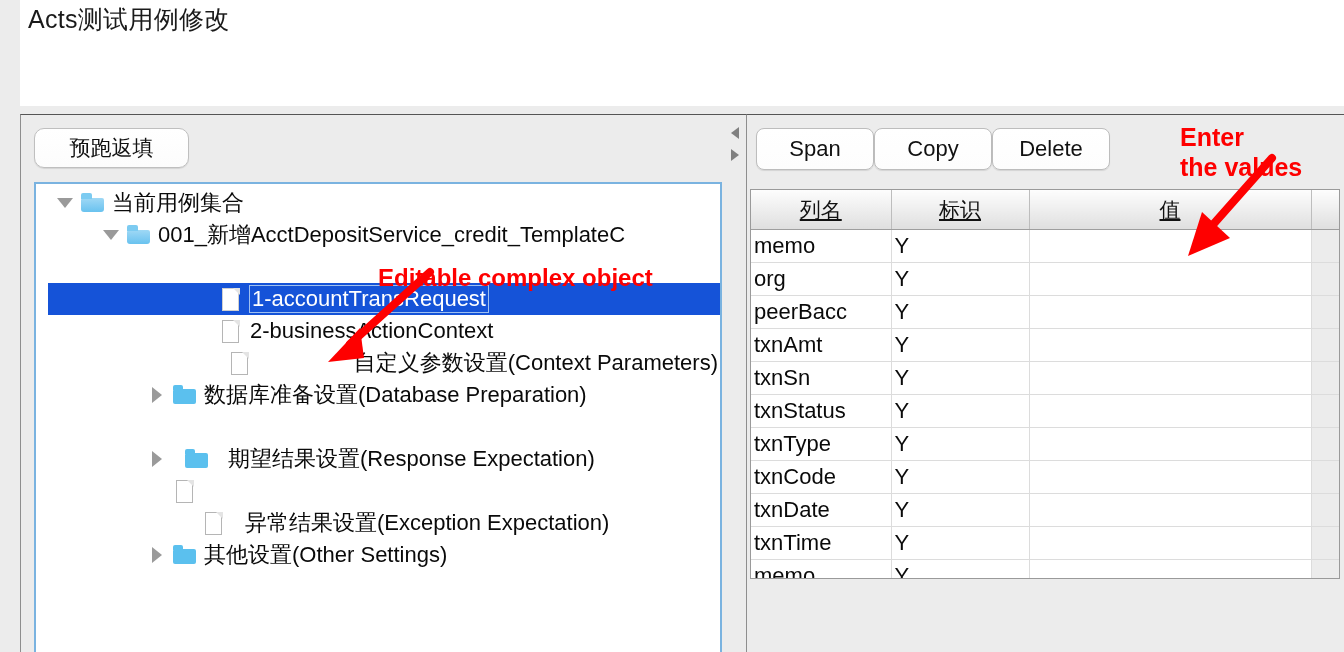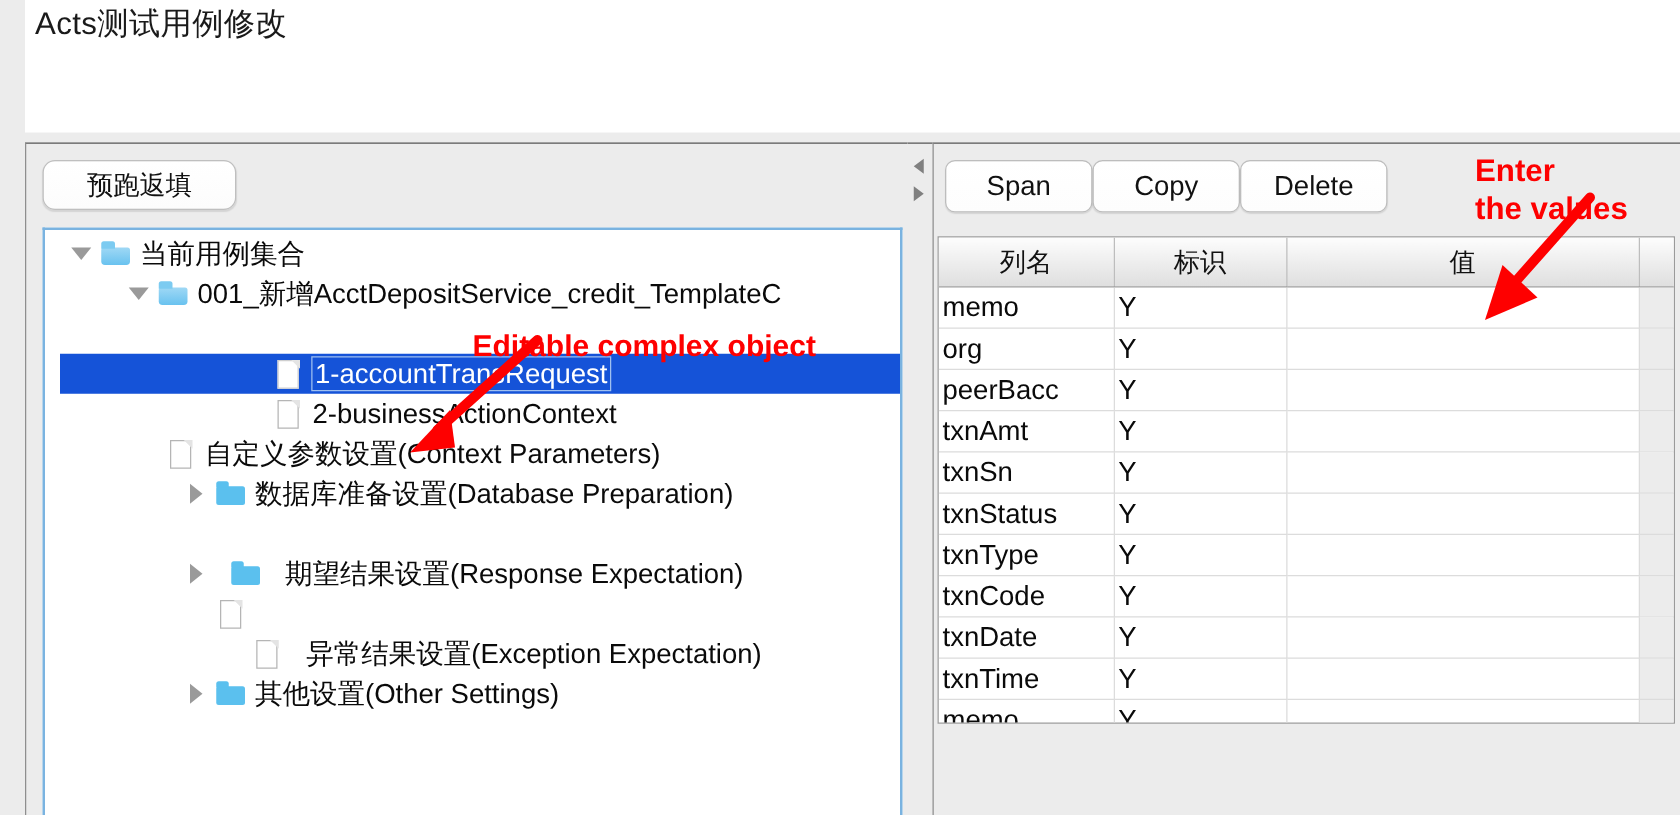--- a/index.html
+++ b/index.html
@@ -142,20 +142,21 @@
     overflow:hidden;
   }
   table.grid{border-collapse:collapse;width:100%;table-layout:fixed;}
   table.grid th{
     height:37px;
     background:linear-gradient(#fdfdfd,#dfdfdf);
     border-right:1px solid #bdbdbd;
     border-bottom:1px solid #9e9e9e;
     font-size:21px;font-weight:normal;color:#111;
     text-align:center;
+    text-decoration:underline;
   }
   table.grid th:last-child{border-right:none;}
   table.grid td{
     height:32px;
     border-right:1px solid #dcdcdc;
     border-bottom:1px solid #dcdcdc;
     font-size:22px;color:#0a0a0a;
     padding:0 3px;
     overflow:hidden;white-space:nowrap;
   }
@@ -213,21 +214,21 @@
           <span class="ico file"></span>
           <span class="tlabel">1-accountTransRequest</span>
         </div>
         <div class="tnode" style="top: 131px; padding-left: 142px;">
           <span class="twist">
             <span class="tw none"></span>
           </span>
           <span class="ico file"></span>
           <span class="tlabel">2-businessActionContext</span>
         </div>
-        <div class="tnode" style="top: 163px; padding-left: 56px;">
+        <div class="tnode" style="top: 163px; padding-left: 56px; justify-content: space-between;">
           <span class="twist">
             <span class="tw none"></span>
           </span>
           <span class="ico file"></span>
           <span class="tlabel">自定义参数设置(Context Parameters)</span>
         </div>
         <div class="tnode" style="top: 195px; padding-left: 96px;">
           <span class="twist">
             <span class="tw right"></span>
           </span>

